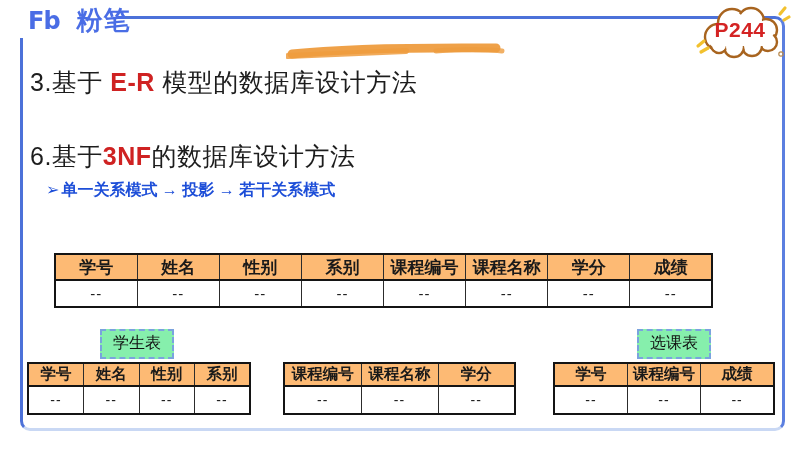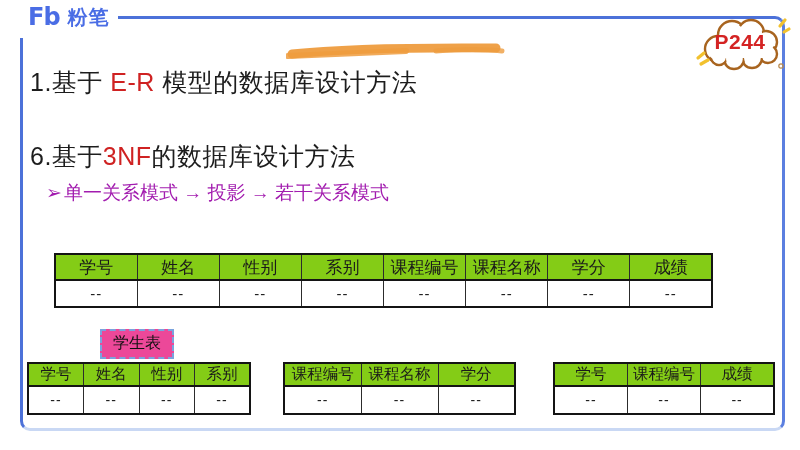--- a/index.html
+++ b/index.html
@@ -13,69 +13,69 @@
     position:absolute; left:20px; top:16px; width:765px; height:415px;
     border:3px solid;
     border-top-color:#4c71d9; border-left-color:#4c71d9;
     border-right-color:#5b7fe0; border-bottom-color:#c9d8f4;
     border-radius:10px; background:transparent;
   }
   
   .frame-gap { position:absolute; left:17px; top:12px; width:101px; height:26px; background:#fff; }
 
   
-  .logo { position:absolute; left:28px; top:3px; display:flex; align-items:center; gap:8px; }
+  .logo { position:absolute; left:28px; top:3px; display:flex; align-items:center; gap:17px; }
   .logo-mark {
     font-weight:800; font-size:24px; color:#4a6de5; letter-spacing:-1px;
     font-family:"DejaVu Sans","Liberation Sans",sans-serif;
   }
-  .logo-text { font-weight:800; font-size:20px; color:#4a6de5; letter-spacing:1px; }
+  .logo-text { font-weight:800; font-size:26px; color:#4a6de5; letter-spacing:1px; }
 
   
   .title-wrap { position:absolute; left:286px; top:20px; width:220px; height:42px; }
   .title-swoosh { position:absolute; left:0; top:18px; width:220px; height:24px; }
   .page-title {
     position:absolute; left:14px; top:2px; white-space:nowrap;
     font-family:"Liberation Serif","DejaVu Serif",serif;
     font-style:italic; font-weight:700; font-size:24px; letter-spacing:4px; color:#141414;
   }
 
   
-  .badge { position:absolute; left:688px; top:16px; width:104px; height:58px; }
+  .badge { position:absolute; left:688px; top:4px; width:104px; height:58px; }
   .badge svg { position:absolute; left:0; top:0; }
   .badge-text {
     position:absolute; left:0; top:14px; width:100%; text-align:center;
     color:#d42323; font-weight:800; font-size:21px; letter-spacing:0.5px;
   }
 
   
   .item { position:absolute; left:30px; font-size:25px; font-weight:500; color:#1d1d1d; letter-spacing:0.5px; }
-  .item .accent { color:#cf2222; }
+  .item .accent { color:#cf2222;font-weight:bold; }
   .item1 { top:66px; }
   .item2 { top:140px; }
-  .bullet-line { position:absolute; left:46px; top:180px; font-size:19px; font-weight:400; color:#a21caf; }
+  .bullet-line { position:absolute; left:46px; top:180px; font-size:16px; font-weight:700; color:#1d4ed8; }
   .bullet-line .marker { margin-right:2px; }
 
   
   table.tbl { border-collapse:collapse; table-layout:fixed; border:2px solid #141414; background:#fff; }
   table.tbl th, table.tbl td { border:1px solid #2c2c2c; text-align:center; vertical-align:middle; padding:0; }
-  table.tbl thead th { background:#84cc16; font-weight:400; border-bottom:2px solid #141414; }
+  table.tbl thead th { background:#fdba74; font-weight:700; border-bottom:2px solid #141414; }
   .main-table { position:absolute; left:54px; top:253px; width:659px; font-size:17px; }
   .main-table thead th { height:26px; }
   .main-table tbody td { height:27px; font-size:15px; letter-spacing:1px; color:#222; }
   .sub-table { position:absolute; font-size:15.5px; }
   .sub-table thead th { height:22px; }
   .sub-table tbody td { height:28px; font-size:14px; letter-spacing:1px; color:#222; }
   .sub-student { left:27px;  top:362px; width:224px; }
   .sub-course  { left:283px; top:362px; width:233px; }
   .sub-sc      { left:553px; top:362px; width:222px; }
 
   
   .tbl-label {
-    position:absolute; top:329px; background:#ec4899;
+    position:absolute; top:329px; background:#86efac;
     border:2px dashed #7aa3de; padding:2px 11px 3px 11px;
     font-size:16px; color:#111; white-space:nowrap;
   }
   .lbl-student { left:100px; }
   .lbl-course  { left:367px; }
   .lbl-sc      { left:637px; }
 </style>
 </head>
 <body>
 
@@ -125,21 +125,21 @@
         <line x1="13" y1="48" x2="20" y2="44"></line>
         <line x1="92" y1="10" x2="97" y2="4"></line>
         <line x1="96" y1="16" x2="101" y2="13"></line>
       </g>
       <circle cx="93" cy="50" r="2.2" fill="none" stroke="#b98a4e" stroke-width="1.2"></circle>
     </svg>
     <div class="badge-text">P244</div>
   </div>
 
   <div class="item item1">
-    <span>1.基于 </span><span class="accent">E-R</span><span> 模型的数据库设计方法</span>
+    <span>3.基于 </span><span class="accent">E-R</span><span> 模型的数据库设计方法</span>
   </div>
 
   <div class="item item2">
     <span>6.基于</span><span class="accent">3NF</span><span>的数据库设计方法</span>
   </div>
 
   <div class="bullet-line">
     <span class="marker">➢</span><span>单一关系模式 → 投影 → 若干关系模式</span>
   </div>
 
@@ -164,20 +164,21 @@
         <td>--</td>
         <td>--</td>
         <td>--</td>
         <td>--</td>
         <td>--</td>
       </tr>
     </tbody>
   </table>
 
   <div class="tbl-label lbl-student">学生表</div>
+  <div class="tbl-label lbl-sc">选课表</div>
 
   <table class="tbl sub-table sub-student">
     <thead>
       <tr>
         <th>学号</th>
         <th>姓名</th>
         <th>性别</th>
         <th>系别</th>
       </tr>
     </thead>

